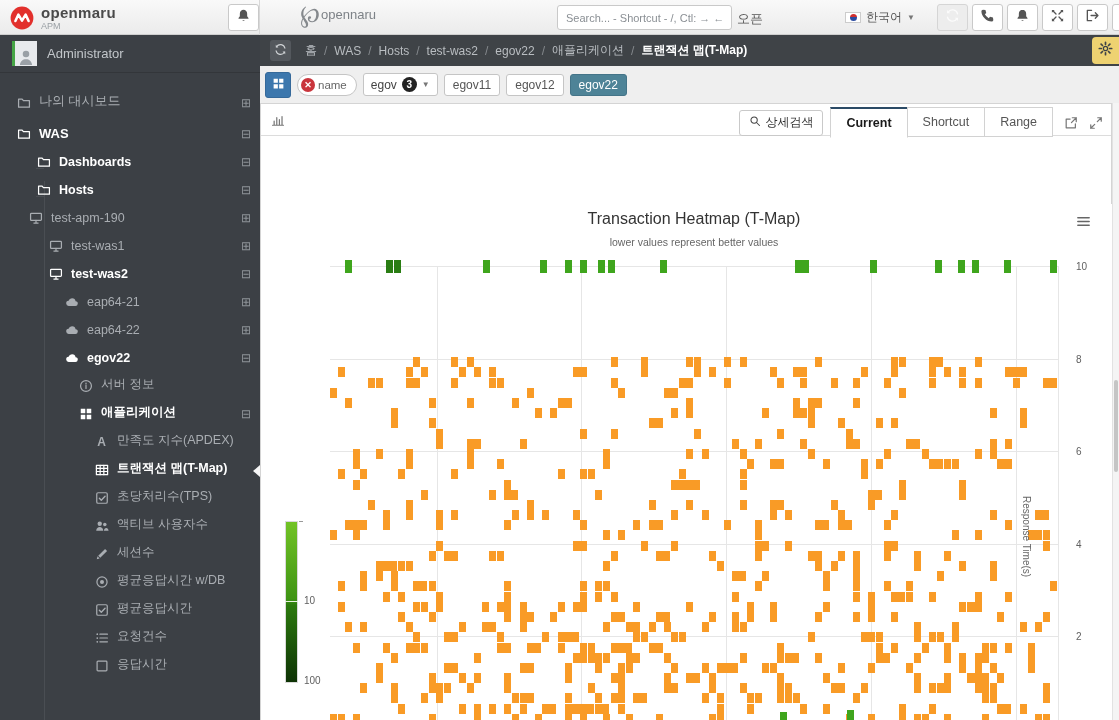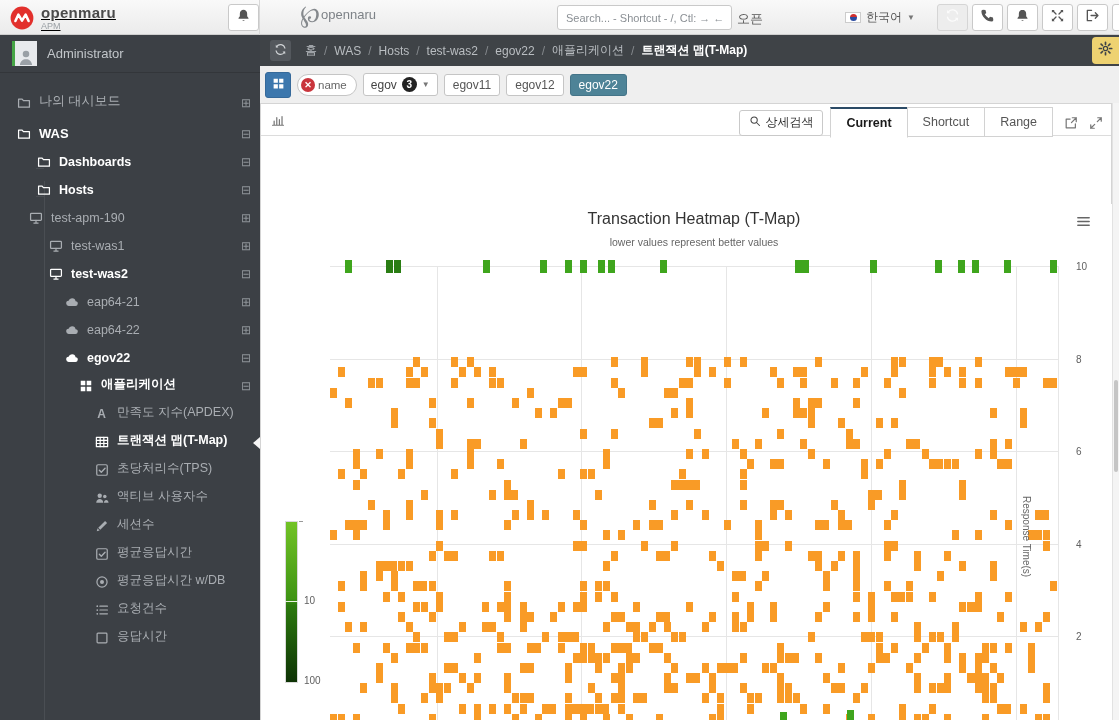--- a/index.html
+++ b/index.html
@@ -1,21 +1,21 @@
 <!DOCTYPE html>
 <html><head>
 <meta charset="utf-8">
 <style>
   * { margin:0; padding:0; box-sizing:border-box; }
   html,body { width:1119px; height:720px; overflow:hidden; font-family:"Liberation Sans", sans-serif; background:#fff; }
   .topbar { position:absolute; left:0; top:0; width:1119px; height:35px;
             background:linear-gradient(#f9f9f9,#ebebeb); border-bottom:1px solid #cfcfcf; z-index:5; }
   .brand { position:absolute; left:0; top:0; width:260px; height:35px; border-right:1px solid #d8d8d8; display:flex; align-items:center; padding-left:10px; }
   .brand-mark { width:24px; height:24px; margin-right:7px; }
-  .brand-text { line-height:1;text-decoration:underline; }
+  .brand-text { line-height:1; }
   .brand-name { font-size:15px; font-weight:bold; color:#4a4a4a; letter-spacing:.3px; }
   .brand-sub { font-size:9px; color:#9aa0a5; margin-top:2px; }
   .hbtn { display:inline-flex; align-items:center; justify-content:center; width:31px; height:27px;
           background:#fff; border:1px solid #c9c9c9; border-radius:3px; color:#555; cursor:pointer; }
   .hbtn svg { width:15px; height:15px; }
   .hbtn.lite { background:#ededed; color:#fbfbfb; border-color:#d5d5d5; }
   .bell-solo { position:absolute; left:228px; top:4px; }
   .partner { position:absolute; left:300px; top:3px; display:flex; align-items:flex-end; color:#7d8287; }
   .partner .pglyph { font-size:24px; color:#85898d; line-height:22px; }
   .partner .pname { font-size:13px; color:#7d8287; margin-left:1px; padding-bottom:3px; }
@@ -272,20 +272,29 @@
       </div>
       <div class="trow b" style="padding-left: 64px;">
         <span class="ticon">
           <svg viewBox="0 0 16 16" width="14" height="14" fill="none" stroke="currentColor" stroke-width="1.4" stroke-linecap="round" stroke-linejoin="round">
             <path d="M4.6 12.6a3 3 0 0 1-.5-6A4.1 4.1 0 0 1 12.1 7a2.8 2.8 0 0 1-.6 5.6z" fill="currentColor" stroke="none"></path>
           </svg>
         </span>
         <span>egov22</span>
         <span class="exp">⊟</span>
       </div>
+      <div class="trow" style="padding-left: 78px;">
+        <span class="ticon">
+          <svg viewBox="0 0 16 16" width="14" height="14" fill="none" stroke="currentColor" stroke-width="1.4" stroke-linecap="round" stroke-linejoin="round">
+            <circle cx="8" cy="8" r="6.2"></circle>
+            <path d="M8 7.2v3.6M8 4.6v1"></path>
+          </svg>
+        </span>
+        <span>서버 정보</span>
+      </div>
       <div class="trow b" style="padding-left: 78px;">
         <span class="ticon">
           <svg viewBox="0 0 16 16" width="14" height="14" fill="none" stroke="currentColor" stroke-width="1.4" stroke-linecap="round" stroke-linejoin="round">
             <path d="M2 2h5.2v5.2H2zM8.8 2H14v5.2H8.8zM2 8.8h5.2V14H2zM8.8 8.8H14V14H8.8z" fill="currentColor" stroke="none"></path>
           </svg>
         </span>
         <span>애플리케이션</span>
         <span class="exp">⊟</span>
       </div>
       <div class="trow" style="padding-left: 94px;">
@@ -328,34 +337,34 @@
         <span class="ticon">
           <svg viewBox="0 0 16 16" width="14" height="14" fill="none" stroke="currentColor" stroke-width="1.4" stroke-linecap="round" stroke-linejoin="round">
             <path d="M2 14l.9-3.3 2.4 2.4zM3.7 10l7.8-7.8 2.3 2.3-7.8 7.8z" fill="currentColor" stroke="none"></path>
           </svg>
         </span>
         <span>세션수</span>
       </div>
       <div class="trow" style="padding-left: 94px;">
         <span class="ticon">
           <svg viewBox="0 0 16 16" width="14" height="14" fill="none" stroke="currentColor" stroke-width="1.4" stroke-linecap="round" stroke-linejoin="round">
+            <circle cx="8" cy="8" r="5.8"></circle>
+            <circle cx="8" cy="8" r="2.3" fill="currentColor" stroke="none"></circle>
+          </svg>
+        </span>
+        <span>평균응답시간 w/DB</span>
+      </div>
+      <div class="trow" style="padding-left: 94px;">
+        <span class="ticon">
+          <svg viewBox="0 0 16 16" width="14" height="14" fill="none" stroke="currentColor" stroke-width="1.4" stroke-linecap="round" stroke-linejoin="round">
             <rect x="2" y="2" width="12" height="12" rx="1.5"></rect>
             <path d="M5 8.3l2.2 2.3 4.3-4.6" stroke-width="1.6"></path>
           </svg>
         </span>
         <span>평균응답시간</span>
-      </div>
-      <div class="trow" style="padding-left: 94px;">
-        <span class="ticon">
-          <svg viewBox="0 0 16 16" width="14" height="14" fill="none" stroke="currentColor" stroke-width="1.4" stroke-linecap="round" stroke-linejoin="round">
-            <circle cx="8" cy="8" r="5.8"></circle>
-            <circle cx="8" cy="8" r="2.3" fill="currentColor" stroke="none"></circle>
-          </svg>
-        </span>
-        <span>평균응답시간 w/DB</span>
       </div>
       <div class="trow" style="padding-left: 94px;">
         <span class="ticon">
           <svg viewBox="0 0 16 16" width="14" height="14" fill="none" stroke="currentColor" stroke-width="1.4" stroke-linecap="round" stroke-linejoin="round">
             <path d="M5.6 3.6h8.6M5.6 8h8.6M5.6 12.4h8.6"></path>
             <circle cx="2.6" cy="3.6" r="1" fill="currentColor" stroke="none"></circle>
             <circle cx="2.6" cy="8" r="1" fill="currentColor" stroke="none"></circle>
             <circle cx="2.6" cy="12.4" r="1" fill="currentColor" stroke="none"></circle>
           </svg>
         </span>

